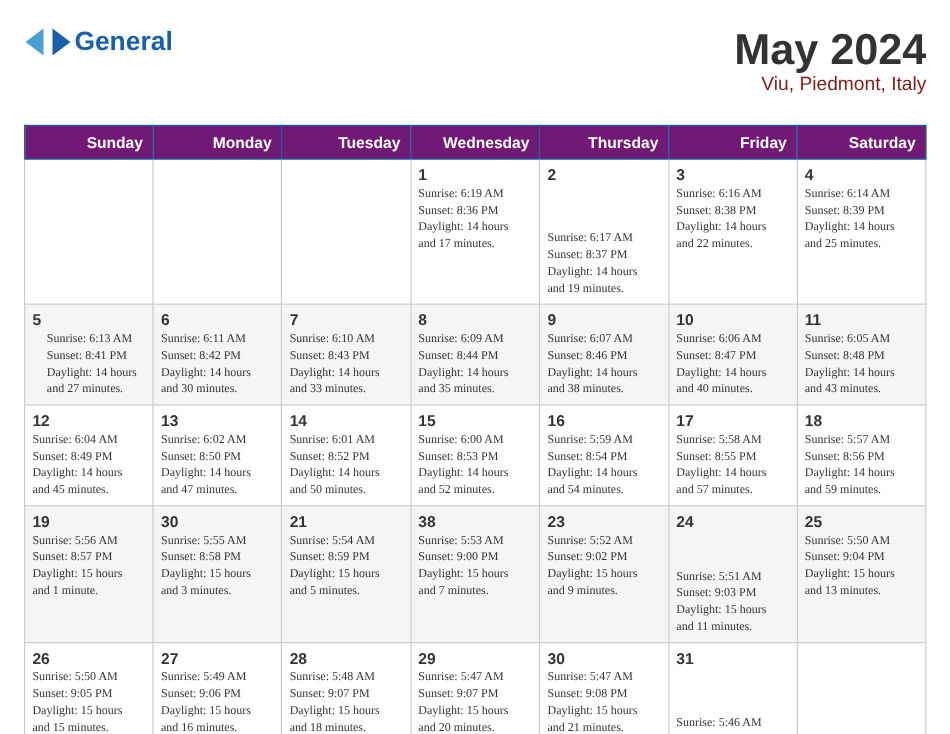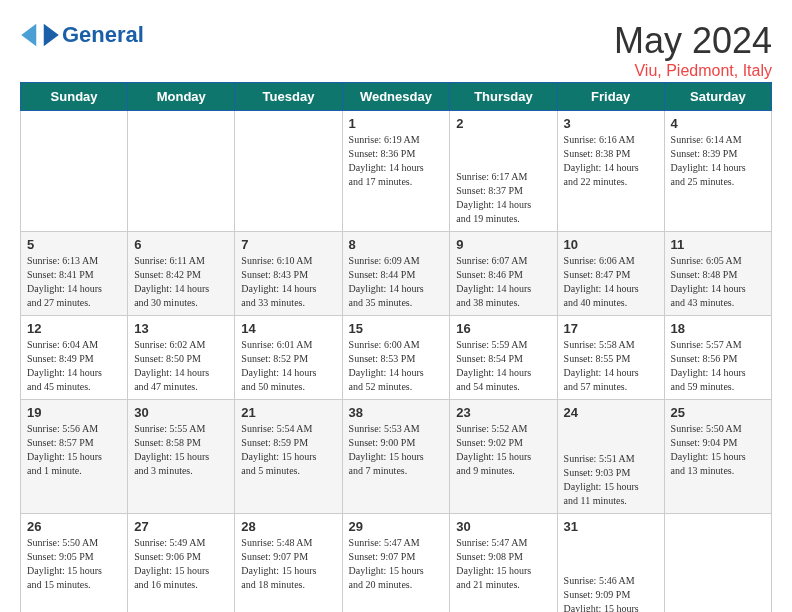--- a/index.html
+++ b/index.html
@@ -7,21 +7,21 @@
       font-family: Arial, sans-serif;
       background: #fff;
       width: 792px;
       min-height: 612px;
       padding: 20px;
     }
     .header {
       display: flex;
       justify-content: space-between;
       align-items: flex-start;
-      margin-bottom: 2px;
+      margin-bottom: 24px;
     }
     .logo {
       display: flex;
       align-items: center;
     }
     .logo-text {
       font-size: 22px;
       font-weight: bold;
       color: #333;
       line-height: 1.1;
@@ -33,35 +33,35 @@
       width: 40px;
       height: 30px;
       margin-right: 2px;
     }
     .title-area {
       text-align: right;
     }
     .month-title {
       font-size: 36px;
       color: #333;
-      font-weight: normal;
+      font-weight: bold;
     }
     .location {
       font-size: 16px;
-      color: #ef4444;
+      color: #7f1d1d;
     }
     .calendar {
       width: 100%;
       border-collapse: collapse;
       border: 1px solid #ccc;
     }
     .calendar th {
-      background-color: #0f766e;
+      background-color: #701a75;
       color: #fff;
-      text-align: center;
+      text-align: right;
       padding: 6px 8px;
       font-size: 13px;
       font-weight: bold;
       border: 1px solid #1a5fa8;
     }
     .calendar td {
       vertical-align: top;
       padding: 5px 6px;
       border: 1px solid #ccc;
       font-size: 10.5px;
@@ -150,21 +150,21 @@
           <span class="day-num">4</span>
           <div class="cell-content" style="white-space: pre-line;">Sunrise: 6:14 AM
 Sunset: 8:39 PM
 Daylight: 14 hours
 and 25 minutes.</div>
         </td>
       </tr>
       <tr>
         <td>
           <span class="day-num">5</span>
-          <div class="cell-content" style="white-space: pre-line;">Sunrise: 6:13 AM
+          <div class="cell-content" style="white-space: pre-line; margin-left: 12px;">Sunrise: 6:13 AM
 Sunset: 8:41 PM
 Daylight: 14 hours
 and 27 minutes.</div>
         </td>
         <td>
           <span class="day-num">6</span>
           <div class="cell-content" style="white-space: pre-line;">Sunrise: 6:11 AM
 Sunset: 8:42 PM
 Daylight: 14 hours
 and 30 minutes.</div>

